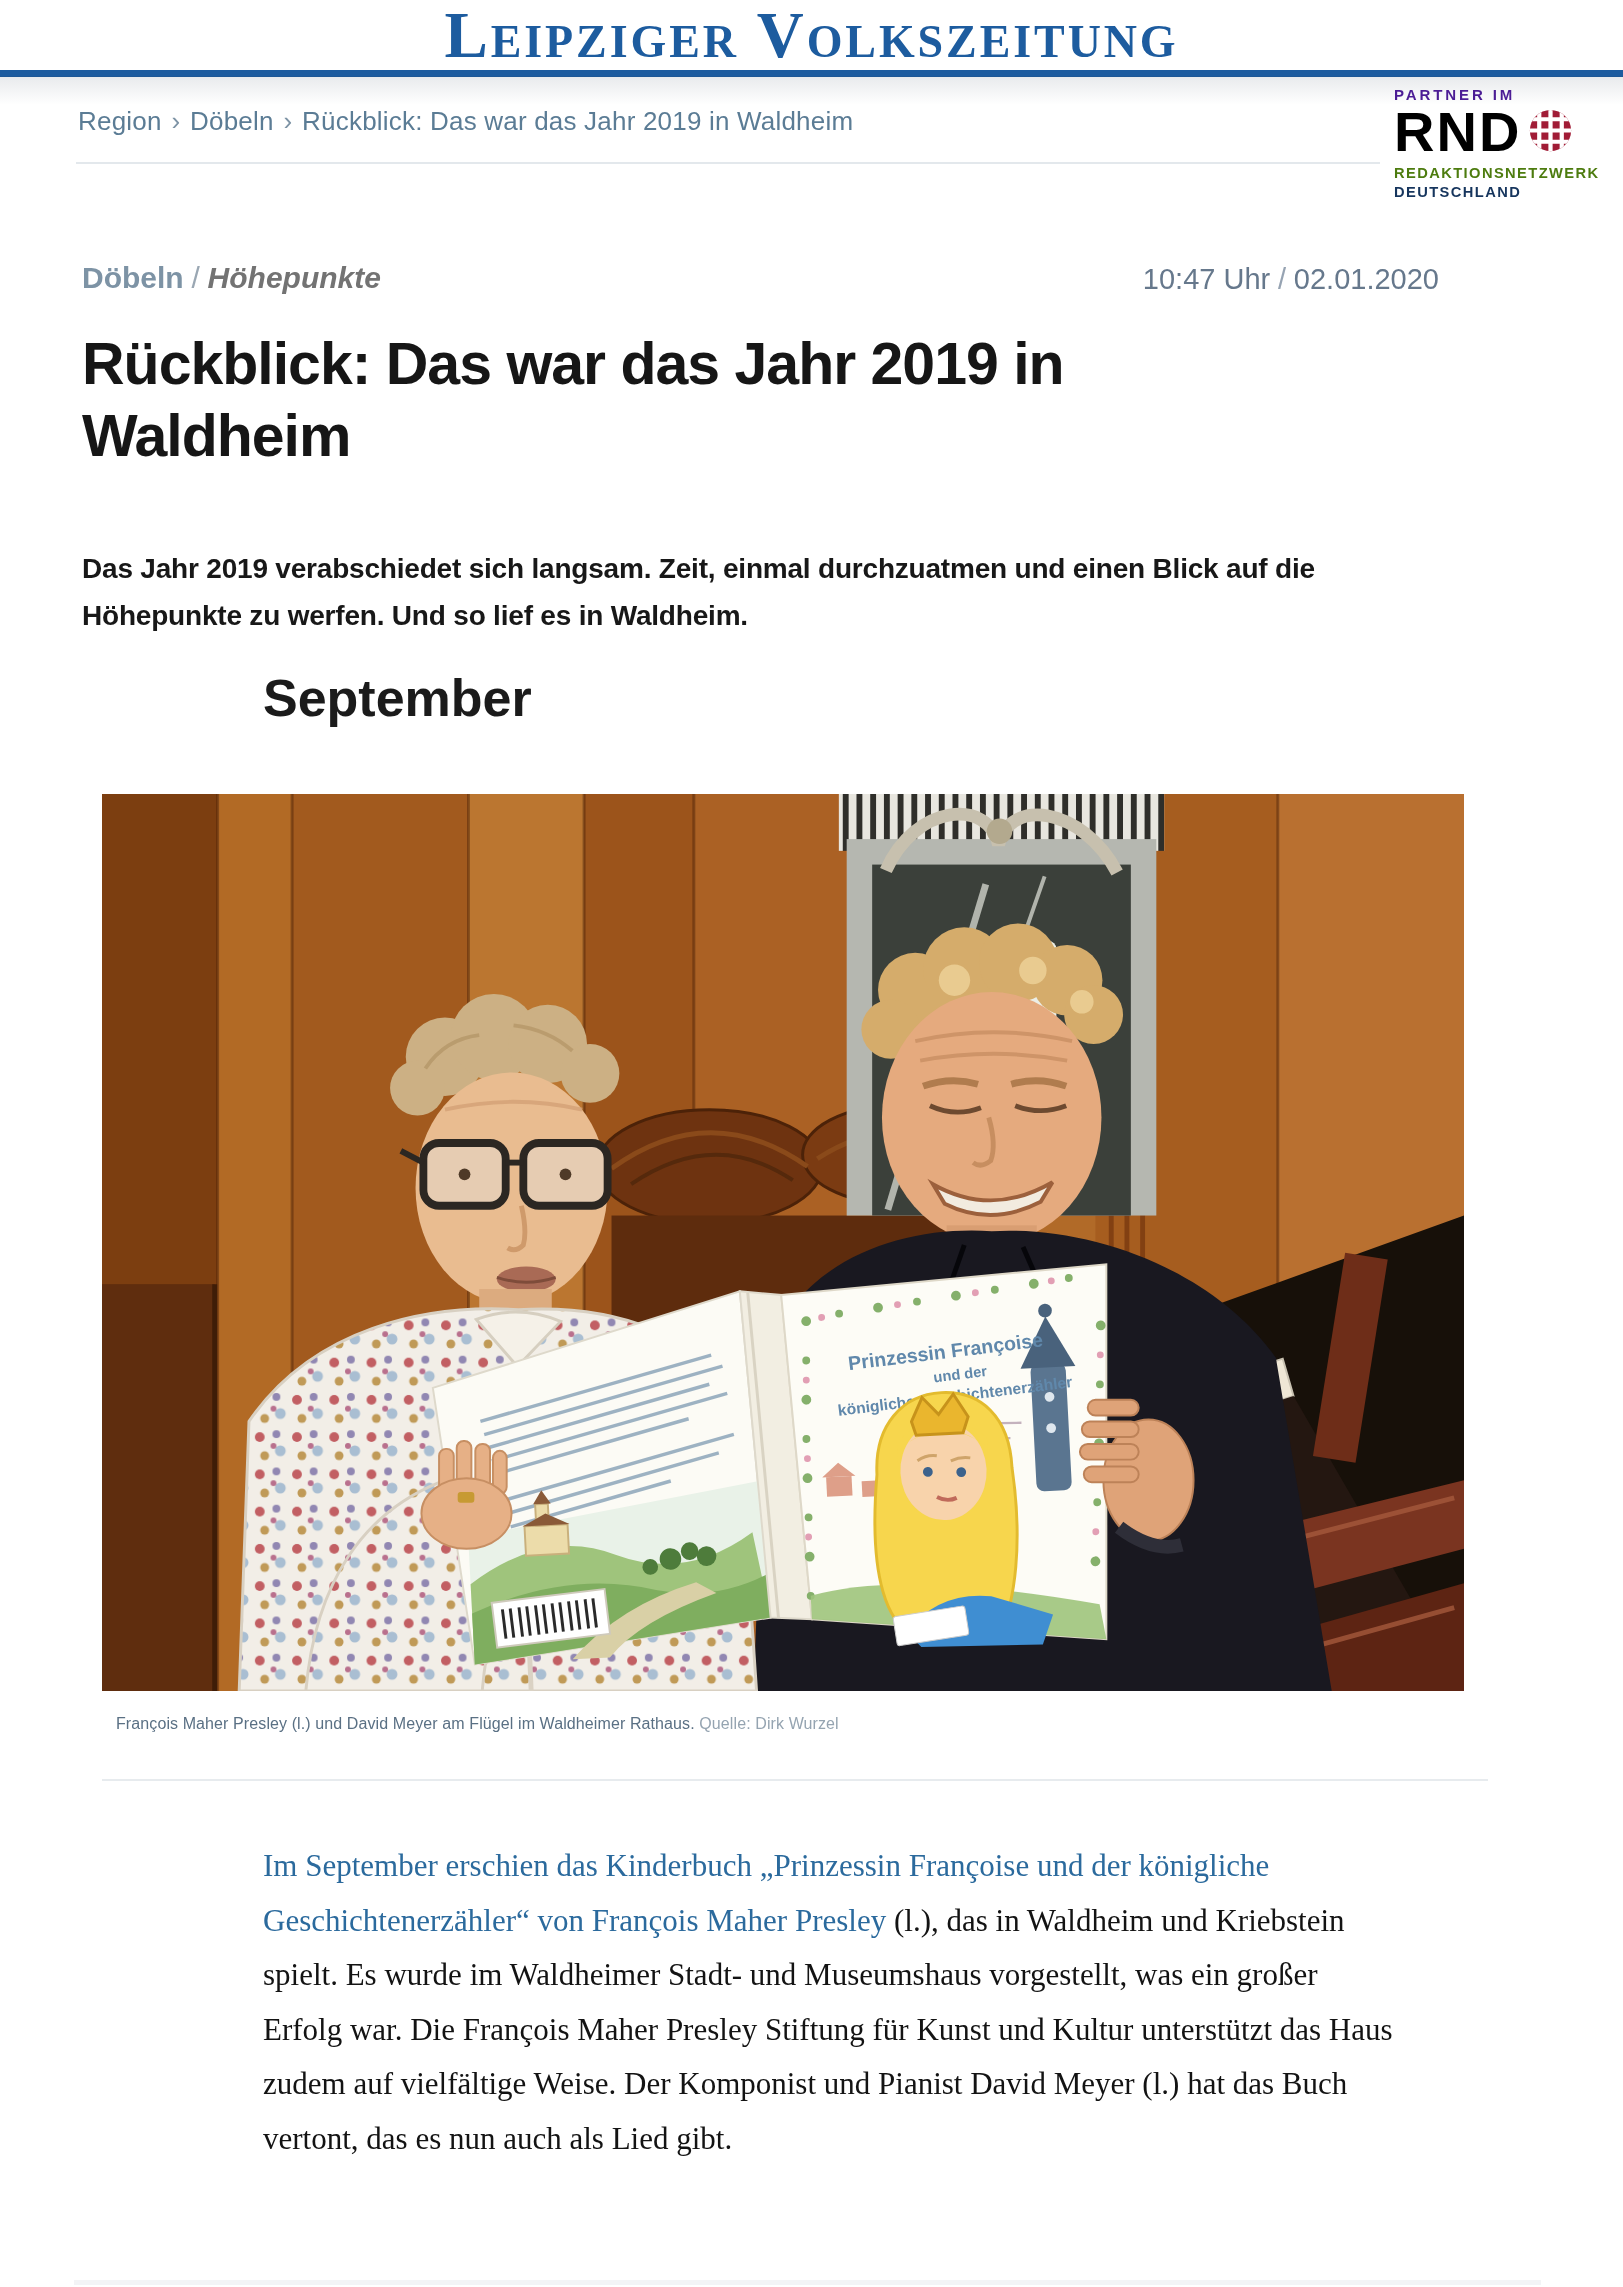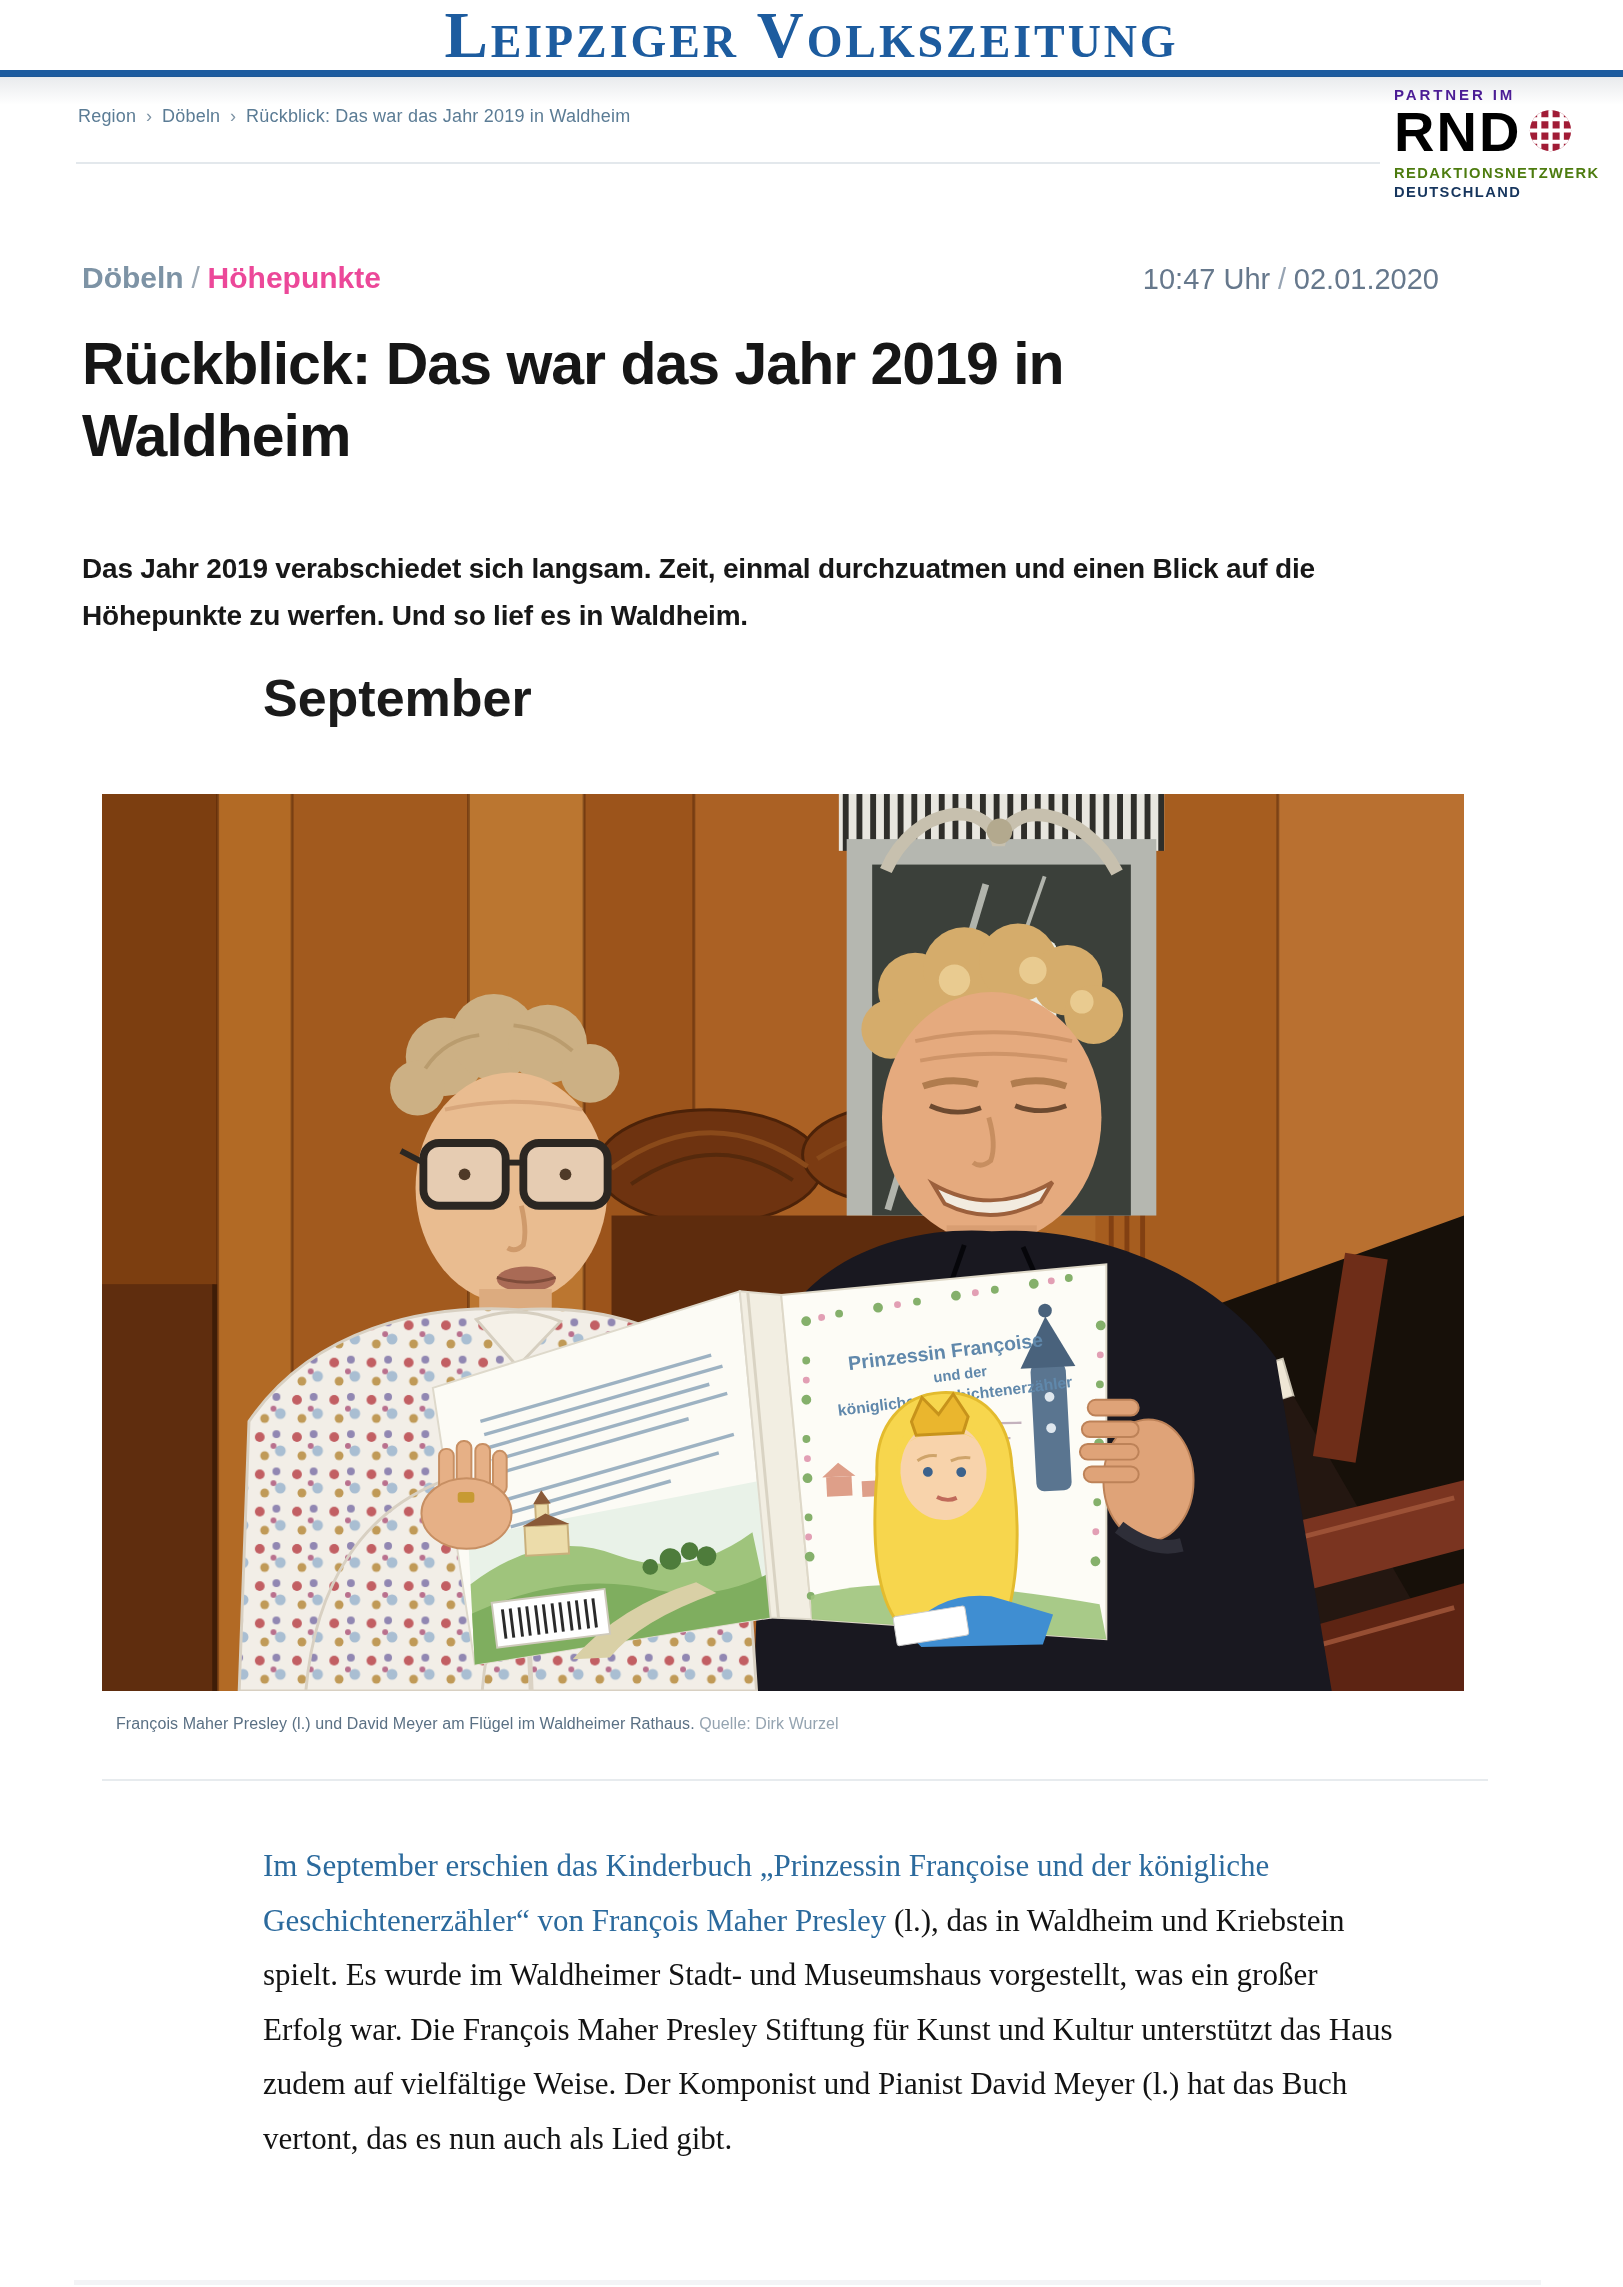--- a/index.html
+++ b/index.html
@@ -9,37 +9,37 @@
   
   .masthead{position:absolute;top:0;left:0;width:100%;height:71px;display:flex;
             align-items:center;justify-content:center;}
   .masthead-title{font-family:"Liberation Serif",serif;font-variant:small-caps;
             font-weight:700;font-size:65px;letter-spacing:2.9px;color:#1d5c9f;
             transform:scaleY(1.02);cursor:pointer;}
   .topbar{position:absolute;top:70px;left:0;width:100%;height:6.9px;background:#1d5c9f;}
   .bar-shadow{position:absolute;top:76px;left:0;width:100%;height:29px;
             background:linear-gradient(rgba(30,50,70,0.10),rgba(30,50,70,0));}
 
-  .breadcrumb{position:absolute;top:106px;left:78px;font-size:18px;color:#5b7c95;
+  .breadcrumb{position:absolute;top:106px;left:78px;font-size:26px;color:#5b7c95;
             letter-spacing:0.2px;white-space:nowrap;}
   .breadcrumb .sep{margin:0 9.8px;color:#7d93a5;}
   .bc-rule{position:absolute;top:162px;left:76px;width:1304px;height:2px;background:#e3e8ec;}
 
   .rnd{position:absolute;top:86px;left:1394px;width:157px;}
   .rnd-kicker{font-size:15px;letter-spacing:2.9px;color:#4c1d95;font-weight:600;}
   .rnd-row{display:flex;align-items:center;gap:6.9px;margin-top:1px;}
   .rnd-name{font-size:56px;font-weight:700;color:#000000;letter-spacing:2px;line-height:1;}
   .rnd-net{font-size:14.7px;font-weight:700;color:#4d7c0f;letter-spacing:1.4px;margin-top:4.9px;}
   .rnd-net2{font-size:14.7px;font-weight:700;color:#16355d;letter-spacing:1.4px;margin-top:2.9px;}
 
   
   .cat-row{position:absolute;top:261px;left:82px;font-size:30px;font-weight:600;}
   .cat-region{color:#7d93a5;}
   .cat-sep{color:#9aa7b3;margin:0 7.8px;font-weight:400;}
-  .cat-section{color:#ec4899;}
+  .cat-section{color:#737373;font-style:italic;}
   .timestamp{position:absolute;top:263px;right:184px;font-size:29px;color:#66788c;}
   .timestamp .tsep{color:#96a3b2;margin:0 7.8px;}
 
   .headline{position:absolute;top:329px;left:82px;width:1255px;font-size:59px;line-height:1.22;
             font-weight:700;letter-spacing:-1px;color:#161616;}
   .lead{position:absolute;top:545px;left:82px;width:1382px;font-size:28px;line-height:1.68;
             font-weight:700;letter-spacing:-0.2px;color:#181818;}
   .month-heading{position:absolute;top:668px;left:263px;font-size:52px;font-weight:700;color:#1b1b1b;}
 
   

